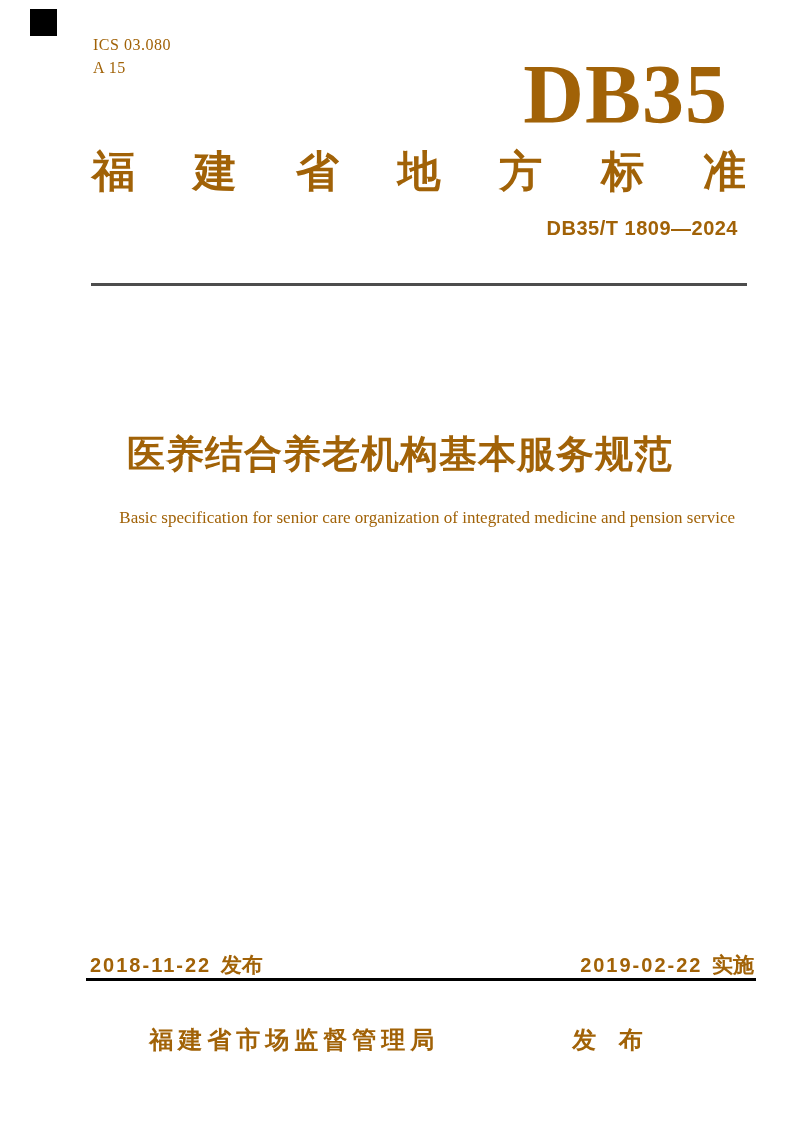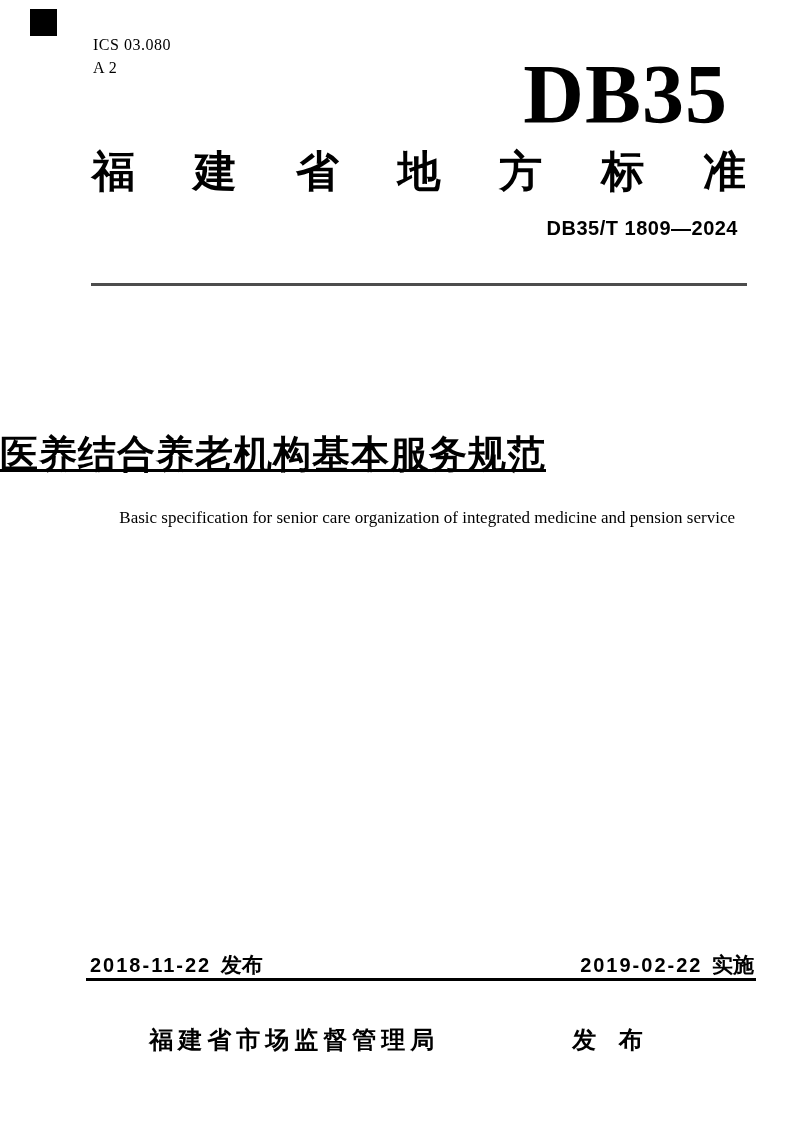--- a/index.html
+++ b/index.html
@@ -1,21 +1,21 @@
 <!DOCTYPE html>
 <html><head>
 <meta charset="utf-8">
 <style>
   html, body { margin: 0; padding: 0; background: #ffffff; }
   .page {
     position: relative;
     width: 800px;
     height: 1132px;
     background: #ffffff;
-    color: #000000;
+    color: #a16207;
     font-family: "Liberation Sans", sans-serif;
     overflow: hidden;
   }
   .corner-mark {
     position: absolute;
     left: 30px; top: 9px;
     width: 27px; height: 27px;
     background: #000000;
   }
   .ics-block {
@@ -55,25 +55,24 @@
   .top-rule {
     position: absolute;
     top: 283px; left: 91px;
     width: 656px; height: 3px;
     background: #4d4d4d;
   }
   .main-title {
     position: absolute;
     top: 429px; left: 0;
     width: 100%;
-    text-align: left;
+    text-align: center;
     font-size: 38px;
     font-weight: bold;
     letter-spacing: 1px;
-    text-decoration: underline;
   }
   .english-title {
     position: absolute;
     top: 502px; left: 50%;
     transform: translateX(-50%);
     width: 670px;
     text-align: right;
     font-family: "Liberation Serif", serif;
     font-size: 17px;
     line-height: 31px;
@@ -124,21 +123,21 @@
 </style>
 </head>
 <body>
 
 <div class="page">
 
   <div class="corner-mark"></div>
 
   <div class="ics-block">
     <div>ICS 03.080</div>
-    <div>A 2</div>
+    <div>A 15</div>
   </div>
 
   <div class="db35-logo">DB35</div>
 
   <div class="standard-row">
     <span>福</span>
     <span>建</span>
     <span>省</span>
     <span>地</span>
     <span>方</span>

